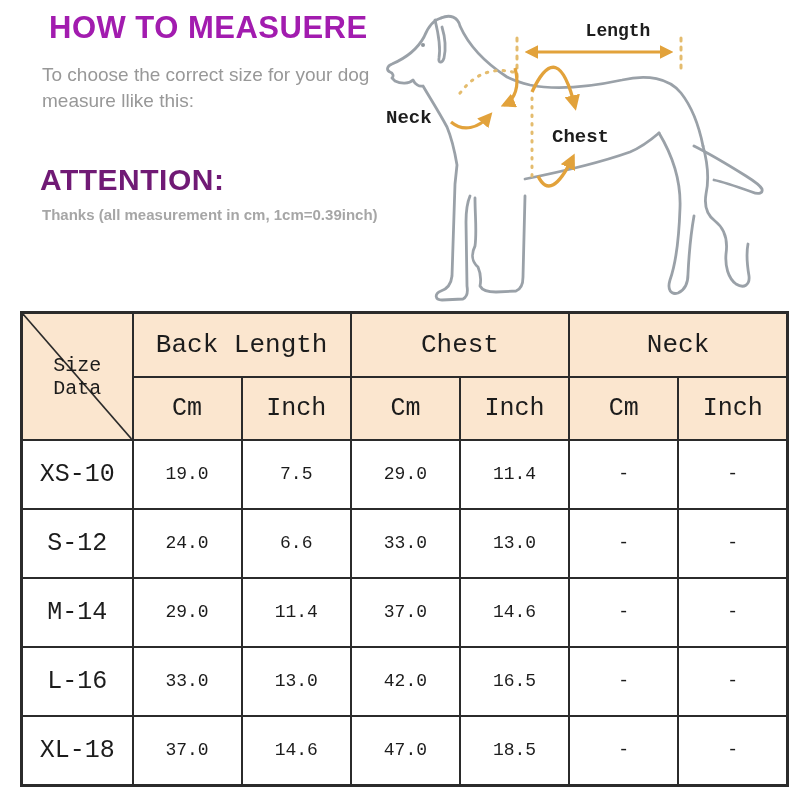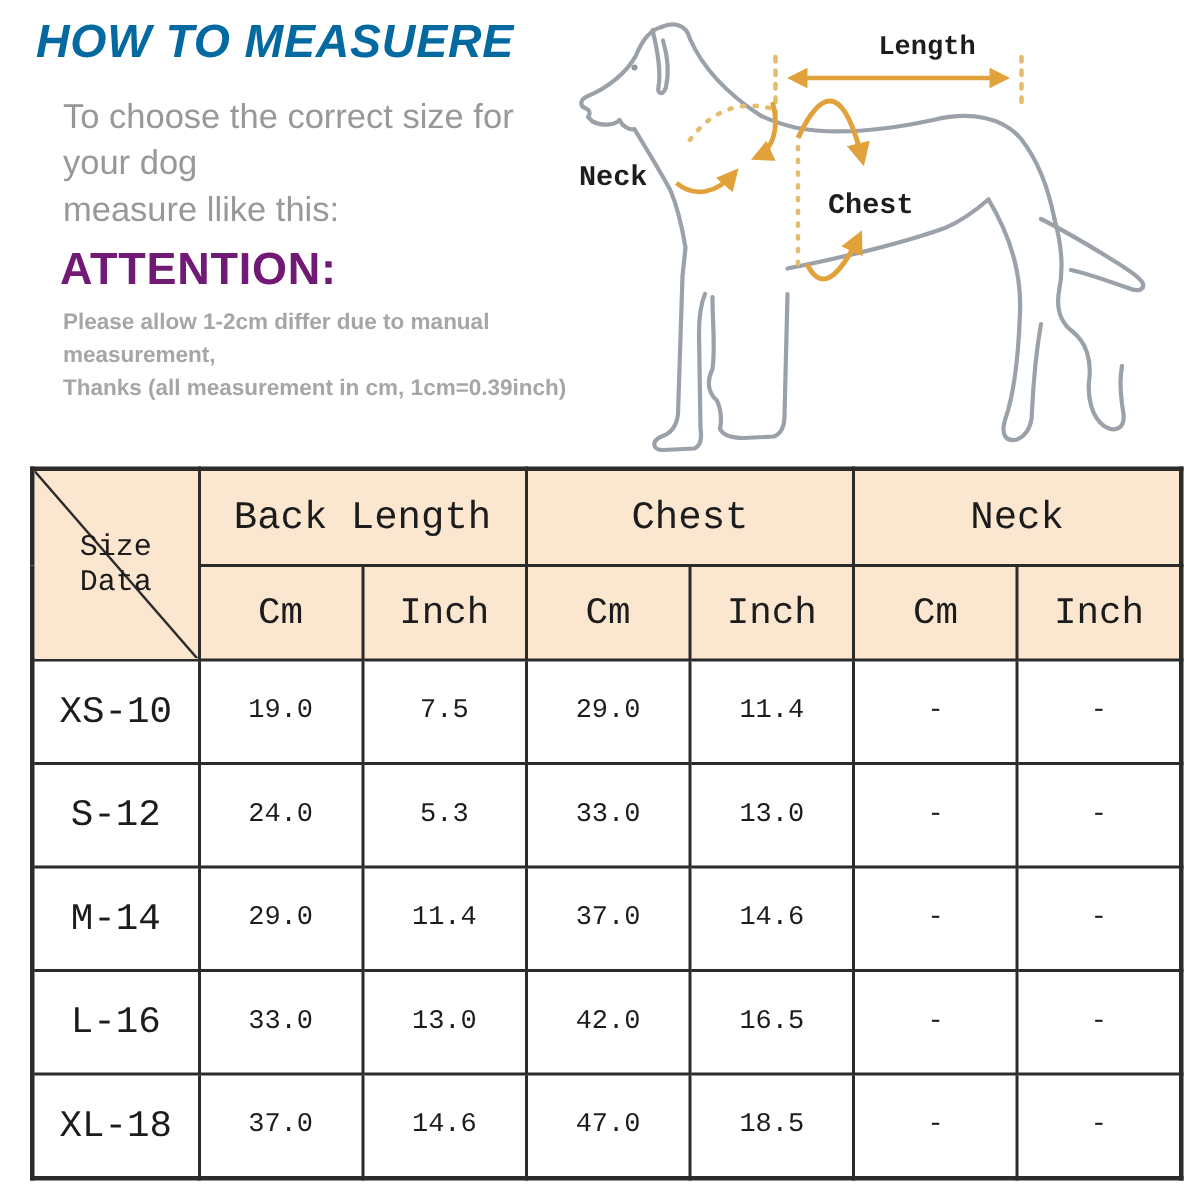--- a/index.html
+++ b/index.html
@@ -6,28 +6,27 @@
   html, body { background: #ffffff; }
   .canvas {
     position: relative;
     width: 800px; height: 800px;
     background: #ffffff;
     overflow: hidden;
     font-family: "Liberation Sans", sans-serif;
   }
   
   .page-title {
-    position: absolute; left: 24px; top: 10px;
+    position: absolute; left: 49px; top: 10px;
     font-size: 31px; font-weight: 700; letter-spacing: 0.5px;
-    color: #0369a1;
-    font-style: italic;
+    color: #a21caf;
   }
   .subtitle {
     position: absolute; left: 42px; top: 62px; width: 340px;
-    font-size: 23px; line-height: 1.35; color: #989898;
+    font-size: 19px; line-height: 1.35; color: #989898;
   }
   .attention-heading {
     position: absolute; left: 40px; top: 163px;
     font-size: 30px; font-weight: 700; letter-spacing: 0.5px;
     color: #701a75;
   }
   .attention-body {
     position: absolute; left: 42px; top: 204px; width: 390px;
     font-size: 15px; font-weight: 700; line-height: 1.45; color: #a6a6a6;
   }
@@ -67,21 +66,20 @@
 
 <div class="canvas">
 
   <div class="page-title">HOW TO MEASUERE</div>
   <div class="subtitle">
     <div>To choose the correct size for your dog</div>
     <div>measure llike this:</div>
   </div>
   <div class="attention-heading">ATTENTION:</div>
   <div class="attention-body">
-    <div>Please allow 1-2cm differ due to manual measurement,</div>
     <div>Thanks (all measurement in cm, 1cm=0.39inch)</div>
   </div>
 
   <svg class="diagram" viewBox="0 0 422 300">
     <defs>
       <marker id="ah" viewBox="0 0 10 10" refX="7.5" refY="5" markerWidth="4.6" markerHeight="4.6" orient="auto-start-reverse">
         <path d="M0,0 L10,5 L0,10 z" fill="#e2a23b"></path>
       </marker>
     </defs>
 
@@ -150,21 +148,21 @@
         <td class="val-cell">19.0</td>
         <td class="val-cell">7.5</td>
         <td class="val-cell">29.0</td>
         <td class="val-cell">11.4</td>
         <td class="val-cell">-</td>
         <td class="val-cell">-</td>
       </tr>
       <tr>
         <td class="size-col">S-12</td>
         <td class="val-cell">24.0</td>
-        <td class="val-cell">5.3</td>
+        <td class="val-cell">6.6</td>
         <td class="val-cell">33.0</td>
         <td class="val-cell">13.0</td>
         <td class="val-cell">-</td>
         <td class="val-cell">-</td>
       </tr>
       <tr>
         <td class="size-col">M-14</td>
         <td class="val-cell">29.0</td>
         <td class="val-cell">11.4</td>
         <td class="val-cell">37.0</td>

